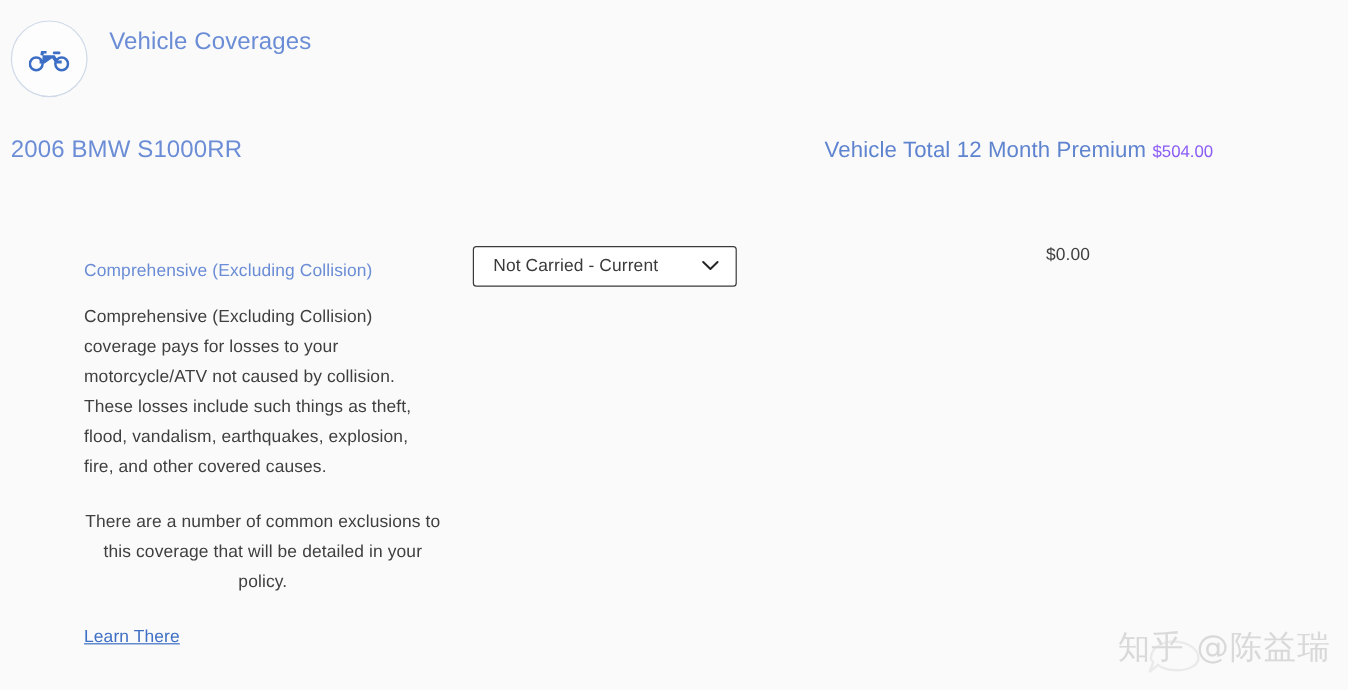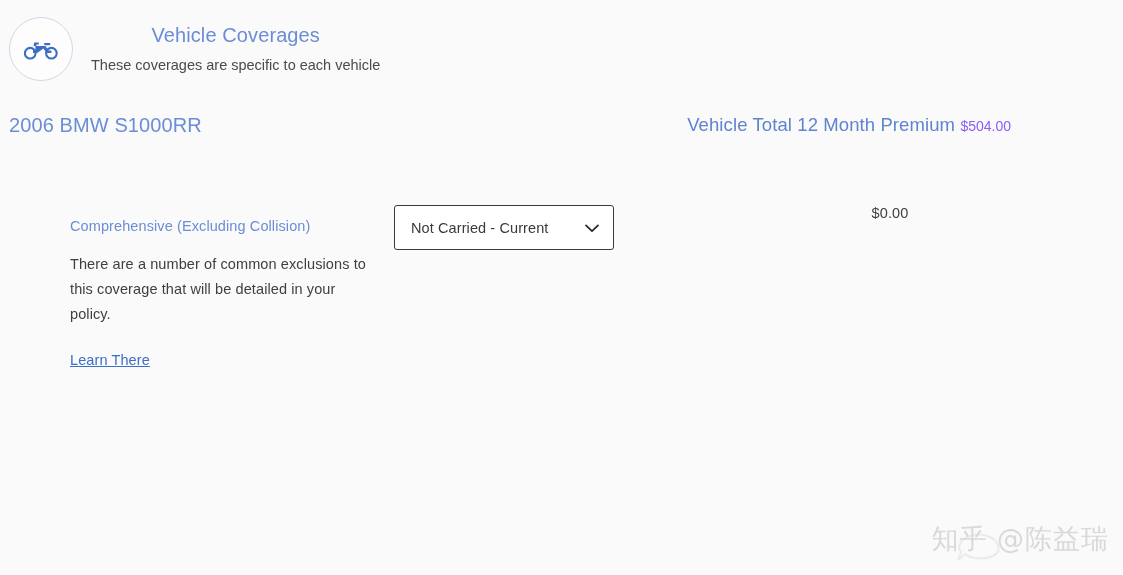--- a/index.html
+++ b/index.html
@@ -16,21 +16,20 @@
     position: relative;
   }
 
   
   .header {
     position: absolute;
     left: 0;
     top: 0;
     width: 1123px;
     height: 100px;
-    text-align: center;
   }
   .header-icon-wrap {
     position: absolute;
     left: 9px;
     top: 17px;
     width: 62px;
     height: 62px;
     border: 1px solid #cfd9e8;
     border-radius: 50%;
     background: #fdfdfd;
@@ -135,21 +134,21 @@
     cursor: pointer;
     letter-spacing: .1px;
   }
 
   
   .coverage-select {
     position: absolute;
     left: 394px;
     top: 5px;
     width: 220px;
-    height: 45px;
+    height: 34px;
     border: 1px solid #3a3a3a;
     border-radius: 3px;
     background: #ffffff;
     display: flex;
     align-items: center;
     justify-content: space-between;
     padding: 0 14px 0 16px;
     box-sizing: border-box;
     cursor: pointer;
   }
@@ -203,37 +202,37 @@
         <circle cx="6.2" cy="16.2" r="5.3" fill="none" stroke="#3b6ec4" stroke-width="2.1"></circle>
         <circle cx="27.4" cy="16.2" r="5.3" fill="none" stroke="#3b6ec4" stroke-width="2.1"></circle>
         <path d="M11.5 9.0 L21.5 9.0 L24.5 13.5 L27.4 13.5 L27.4 16.0 L22.6 16.0 L19.4 11.6 L13.2 16.0 L9.0 16.0 L9.0 13.0 L11.3 13.0 Z"></path>
         <path d="M10.2 5.6 L14.8 5.6 L14.8 7.6 L12.6 7.6 L12.0 9.4 L9.6 8.8 Z"></path>
         <rect x="20.0" y="6.0" width="6.4" height="2.2" rx="1.1"></rect>
       </g>
     </svg>
   </div>
   <div class="header-texts">
     <div class="header-title">Vehicle Coverages</div>
-    <div class="header-sub">These coverages are specific to each vehicle</div>
   </div>
 </div>
 
 <div class="vehicle-title">2006 BMW S1000RR</div>
 
 <div class="premium-block">
   <div class="premium-line">
     <span>Vehicle Total 12 Month Premium</span>
     <span class="premium-amount">$504.00</span>
   </div>
 </div>
 
 <div class="coverage-row">
 
   <div class="coverage-left">
     <div class="coverage-name">Comprehensive (Excluding Collision)</div>
+    <div class="coverage-desc">Comprehensive (Excluding Collision) coverage pays for losses to your motorcycle/ATV not caused by collision. These losses include such things as theft, flood, vandalism, earthquakes, explosion, fire, and other covered causes.</div>
     <div class="coverage-desc">There are a number of common exclusions to this coverage that will be detailed in your policy.</div>
     <a class="learn-more">Learn There</a>
   </div>
 
   <div class="coverage-select">
     <span class="coverage-select-label">Not Carried - Current</span>
     <span class="chevron">
       <svg width="14" height="9" viewBox="0 0 14 9" aria-hidden="true">
         <path d="M1 1.4 L7 7.2 L13 1.4" fill="none" stroke="#262626" stroke-width="1.7" stroke-linecap="round" stroke-linejoin="round"></path>
       </svg>

